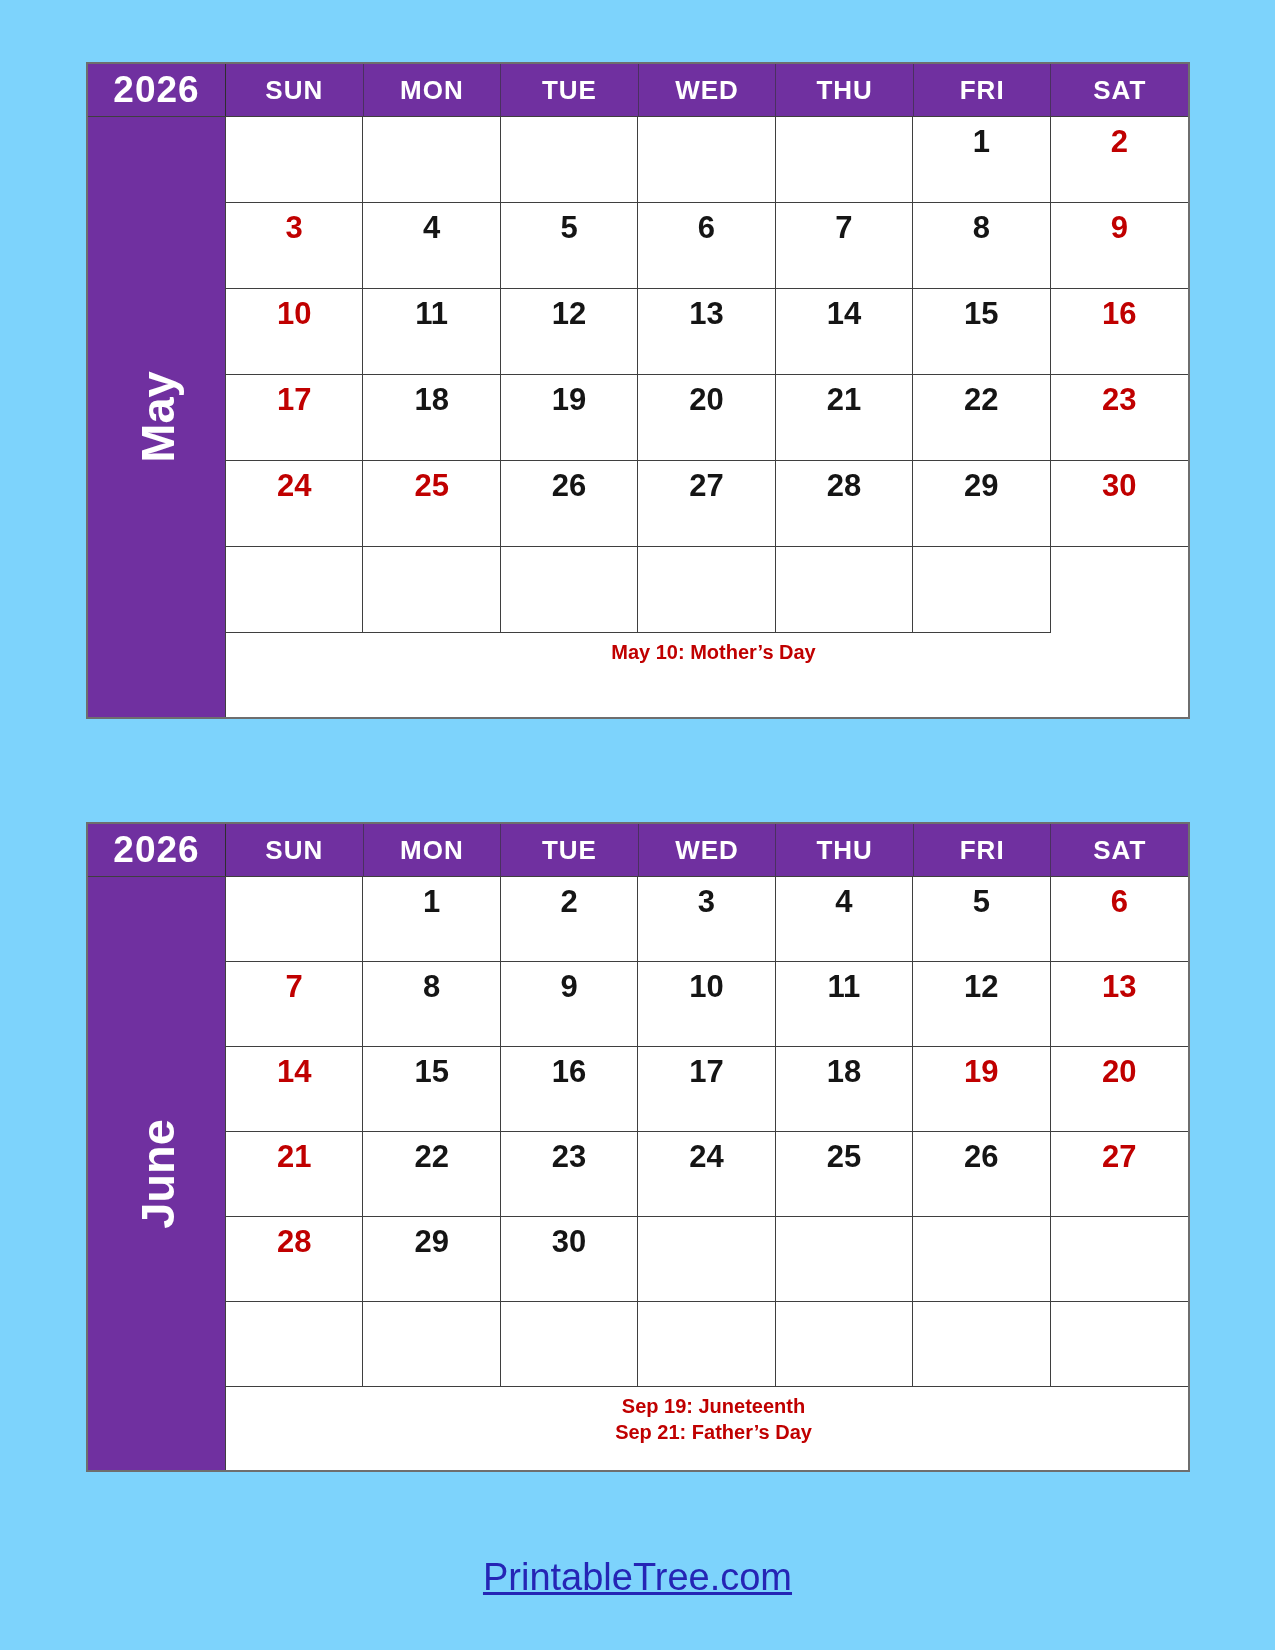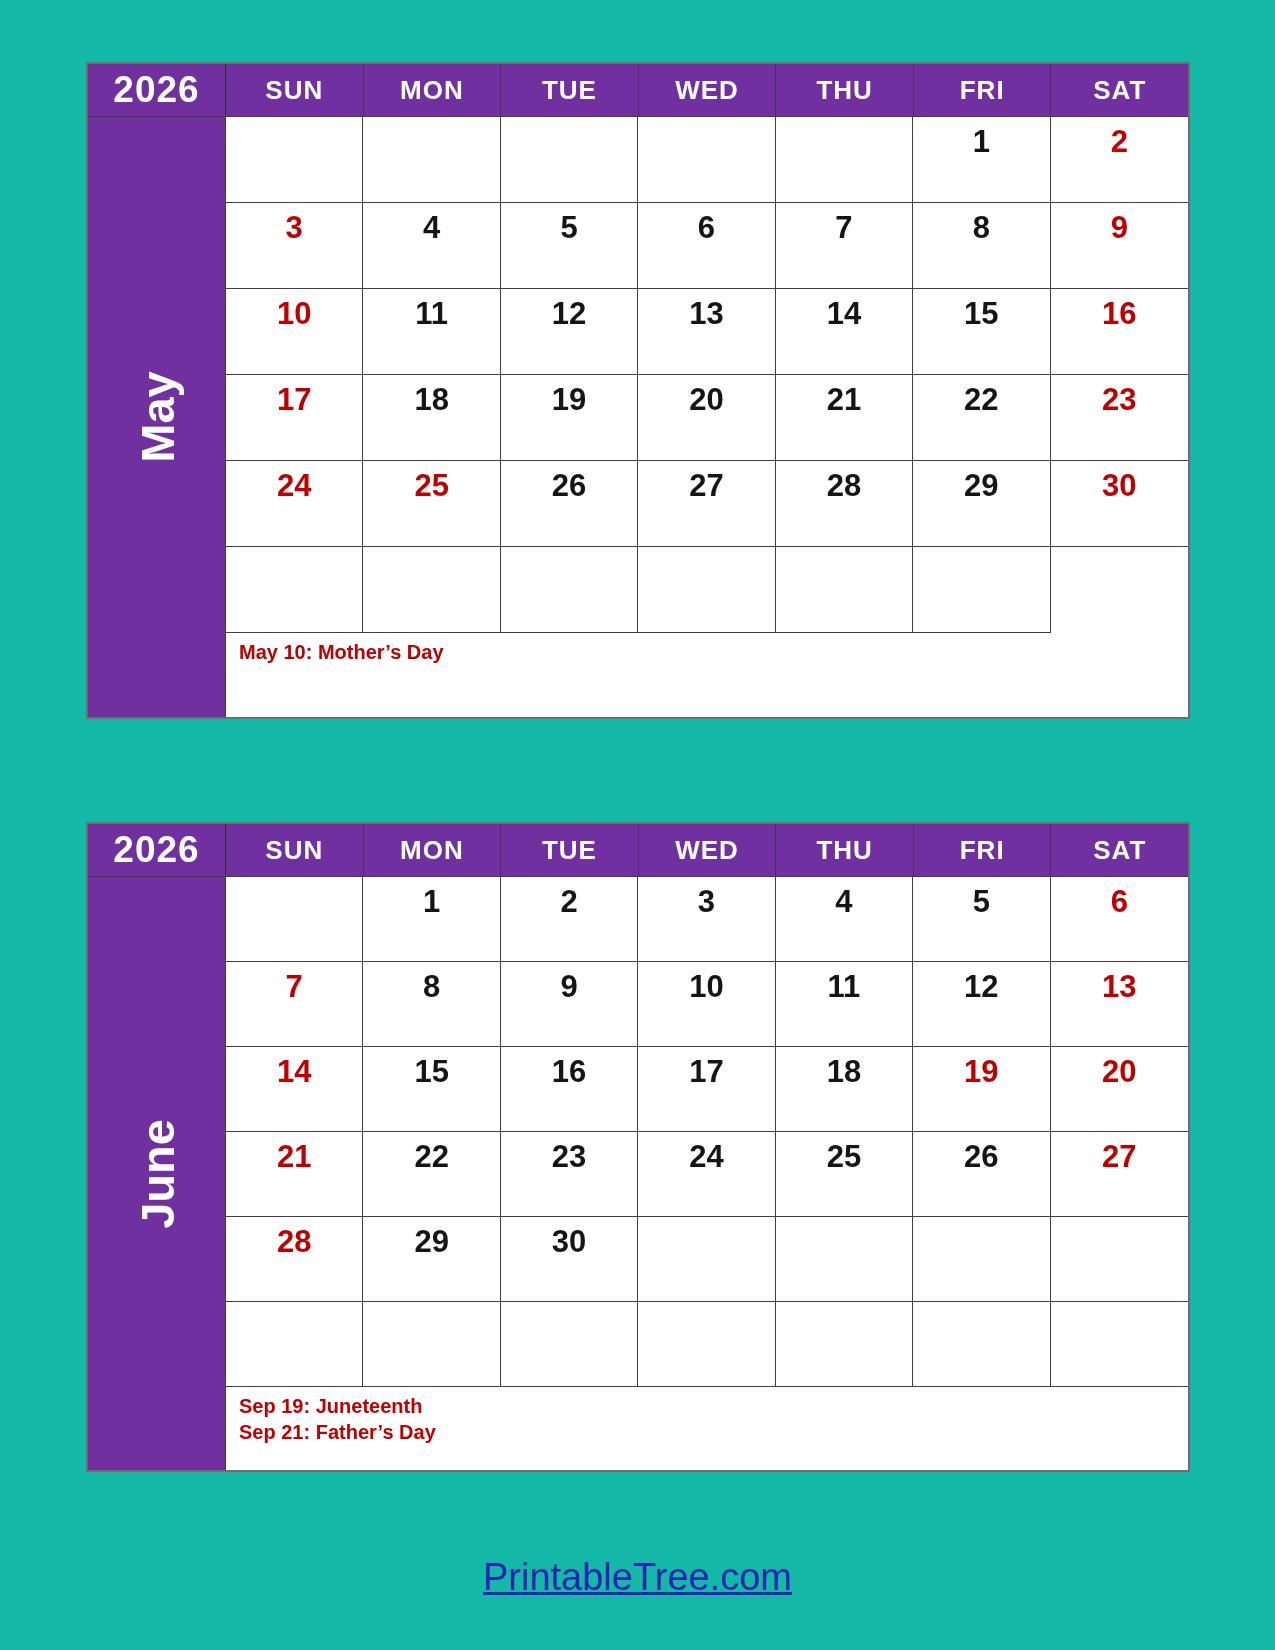--- a/index.html
+++ b/index.html
@@ -8,21 +8,21 @@
     --ink:#151515;
     --grid:#3f3f3f;
     --outer:#6e6e6e;
     --link:#2525B5;
   }
   *{margin:0;padding:0;box-sizing:border-box;}
   html,body{background:#ffffff;}
   .page{
     position:relative;
     width:1275px;height:1650px;
-    background:#14b8a6;
+    background:#7dd3fc;
     font-family:"Liberation Sans", sans-serif;
     overflow:hidden;
   }
   .calendar{
     position:absolute;
     left:86px;
     width:1104px;
     border:2px solid var(--outer);
     background:#ffffff;
   }
@@ -89,20 +89,21 @@
     padding-top:7px;
     font-size:31px;
     font-weight:bold;
     color:var(--ink);
   }
   .day-cell:nth-child(7n){border-right:none;}
   .day-cell.red{color:var(--red);}
   .holiday-note{
     grid-column:1 / -1;
     padding:6px 0 12px 13px;
+    text-align:center;
   }
   .holiday-line{
     color:var(--red);
     font-size:20px;
     font-weight:bold;
     line-height:26px;
     white-space:pre-wrap;
   }
   .footer{
     position:absolute;

